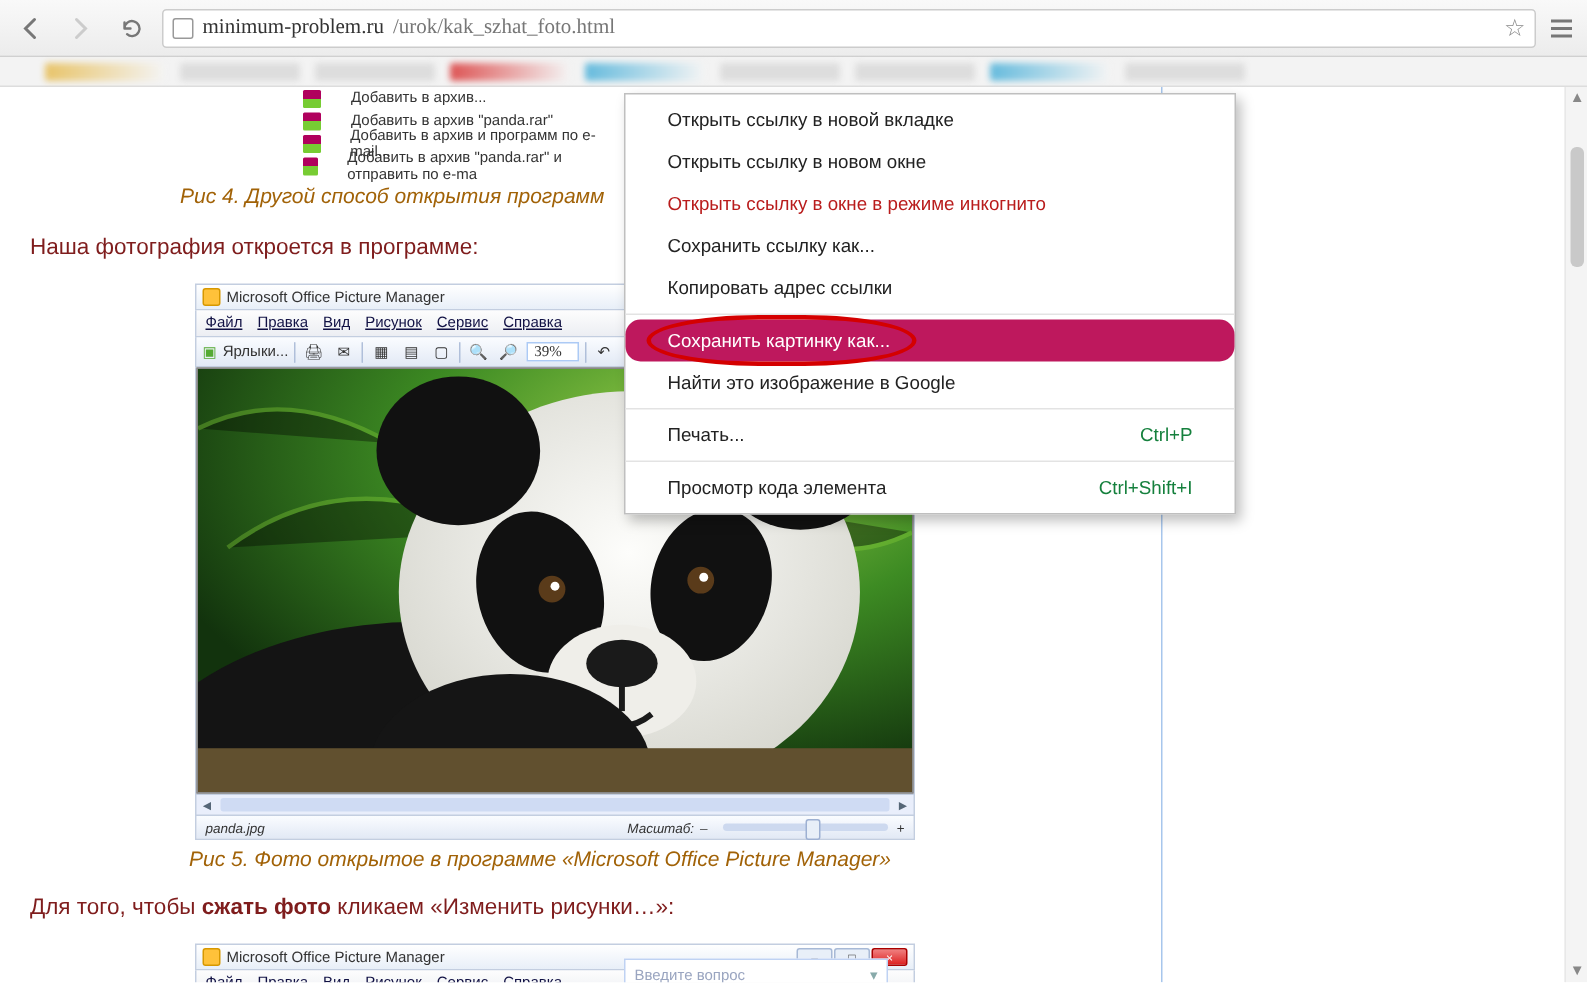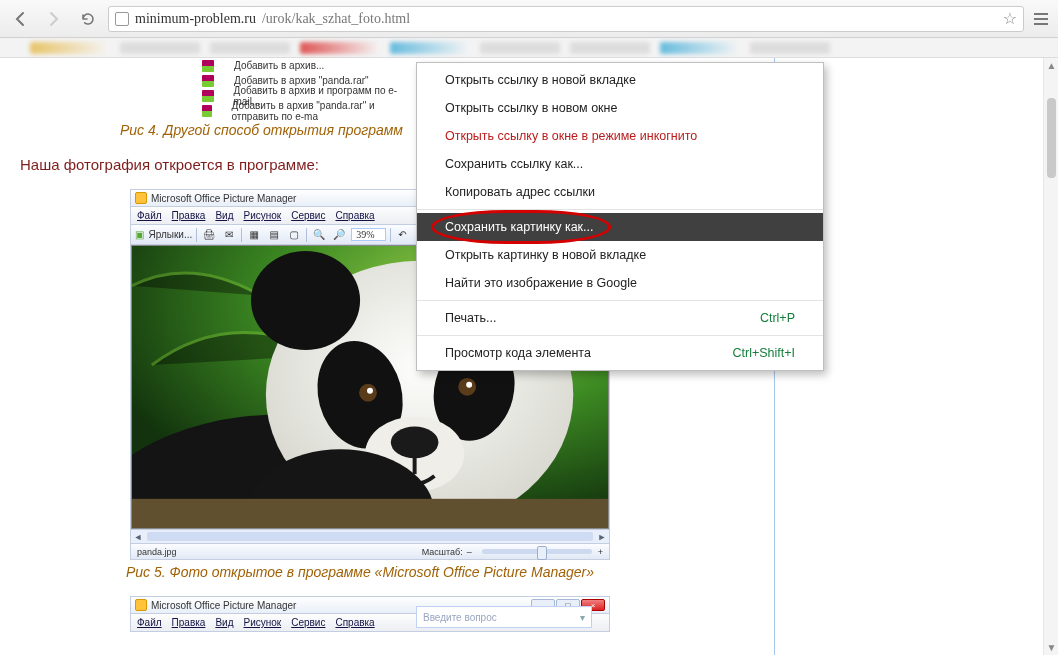--- a/index.html
+++ b/index.html
@@ -40,21 +40,21 @@
   .winbtn.close{background:linear-gradient(#f08080,#d22);border-color:#a00;color:#fff}
   .embed-menu{background:linear-gradient(#fdfdfd,#eceef3);border:1px solid #c3cee0;border-top:none;height:18px;display:flex;align-items:center;padding:0 6px;gap:10px;font-size:10px;color:#114;}
   .u{text-decoration:underline;}
   .embed-toolbar{background:linear-gradient(#fafcff,#e2e9f5);border:1px solid #c3cee0;border-top:none;height:20px;display:flex;align-items:center;padding:0 4px;gap:4px;font-size:10px;}
   .tbtn{width:16px;height:16px;border:1px solid transparent;display:flex;align-items:center;justify-content:center;border-radius:2px;}
   .tbtn.sep{width:1px;height:14px;background:#b0bfda;border:none;}
   .zoom-box{border:1px solid #accaf5;padding:0 10px 0 4px;font-size:10px;background:#fff;font-family:Liberation Serif, serif;}
   
   .embed-body{border:1px solid #c3cee0;border-top:none;background:#ececec;}
   .photo{position:relative;height:284px;background:#777;border:1px solid #888;margin:0;overflow:hidden;}
-  .embed-status{background:linear-gradient(#fafcff,#e2e9f5);border:1px solid #c3cee0;border-top:none;height:16px;display:flex;align-items:center;font-size:9px;color:#333;padding:0 6px;}
+  .embed-status{background:linear-gradient(#fafcff,#e2e9f5);border:1px solid #c3cee0;border-top:none;height:16px;display:flex;align-items:center;font-size:9px;color:#333;padding:0 6px;font-style:italic;}
   .status-spacer{flex:1}
   .slider{width:110px;height:5px;background:#cdd9ef;border-radius:3px;position:relative;margin:0 6px;}
   .slider::after{content:"";position:absolute;left:50%;top:-3px;width:8px;height:12px;background:#e8eff8;border:1px solid #9db0d2;border-radius:2px;}
   .hbar-track{height:14px;background:#e9eefb;border:1px solid #c3cee0;border-top:none;display:flex;}
   .hbar-arrow{width:14px;display:flex;align-items:center;justify-content:center;color:#567;font-size:9px;}
   .hbar-thumb{flex:1;margin:2px;background:#cfdbf3;border-radius:2px;}
   
   .caption{font-style:italic;color:#a16207;text-align:center;margin:4px 0 16px;font-size:14px;}
   .body-text{color:#7f1d1d;font-size:15px;margin:10px 0 16px;}
   .body-text b{font-weight:bold;}
@@ -62,21 +62,21 @@
   
   .ctx-menu-top{position:absolute;top:0;left:198px;width:218px;background:#fff;}
   .ctx-list-item{display:flex;align-items:center;height:15px;font-size:10px;color:#333;padding-left:4px;gap:20px;}
   .rar-icon{width:12px;height:12px;background:linear-gradient(#b0005d 50%,#7c3 50%);border-radius:1px;}
   
   
   .ctx-menu{position:absolute;top:4px;left:416px;right:auto;width:408px;background:#fff;border:1px solid #bfbfbf;box-shadow:3px 4px 8px rgba(0,0,0,.25);font-size:12.5px;color:#222;padding:3px 0;}
   .mi{height:28px;display:flex;align-items:center;padding:0 28px;white-space:nowrap;}
   .mi .sc{margin-left:auto;color:#15803d;}
   .mi.disabled{color:#b91c1c;}
-  .mi.sel{background:#404040;color:#fff;position:relative;}
+  .mi.sel{background:#be185d;color:#fff;position:relative;border-radius:10px;}
   .red-oval{position:absolute;left:14px;top:-3px;width:180px;height:34px;border:3px solid #d40000;border-radius:50%/60%;}
   .sep{height:1px;background:#e3e3e3;margin:3px 0;}
   
   .search-box{position:absolute;right:18px;bottom:4px;height:22px;width:176px;border:1px solid #bfd2f3;background:#fff;font-size:10px;color:#9aa5c0;display:flex;align-items:center;padding:0 6px;}
   .search-box .mag{margin-left:auto;color:#8aa}
   
   
   .panda-svg{position:absolute;inset:0;}
   
   .sidebar-ghost{position:absolute;top:0;bottom:0;left:774px;width:1px;background:#a7c6ec;}
@@ -255,20 +255,23 @@
         <span class="status-spacer"></span>
         <span>Масштаб:</span>
         <span style="margin:0 4px">–</span>
         <div class="slider"></div>
         <span>+</span>
       </div>
     </div>
 
     <div class="caption" style="margin-left:60px;width:560px;">Рис 5. Фото открытое в программе «Microsoft Office Picture Manager»</div>
 
+    <div class="body-text">
+      <span>Для того, чтобы </span><b>сжать фото</b><span> кликаем «Изменить рисунки…»:</span>
+    </div>
 
     <div class="embed-window" style="margin-left:110px;width:480px;position:relative;">
       <div class="embed-titlebar">
         <span class="wicon"></span>
         <span>Microsoft Office Picture Manager</span>
         <div class="winbtns">
           <div class="winbtn">–</div>
           <div class="winbtn">□</div>
           <div class="winbtn close">×</div>
         </div>
@@ -302,23 +305,20 @@
         </div>
         <div class="mi">
           <span>Копировать адрес ссылки</span>
         </div>
         <div class="sep"></div>
         <div class="mi sel">
           <span>Сохранить картинку как...</span>
           <div class="red-oval"></div>
         </div>
         <div class="mi">
-          <span>Открыть картинку в новой вкладке</span>
-        </div>
-        <div class="mi">
           <span>Найти это изображение в Google</span>
         </div>
         <div class="sep"></div>
         <div class="mi">
           <span>Печать...</span>
           <span class="sc">Ctrl+P</span>
         </div>
         <div class="sep"></div>
         <div class="mi">
           <span>Просмотр кода элемента</span>

